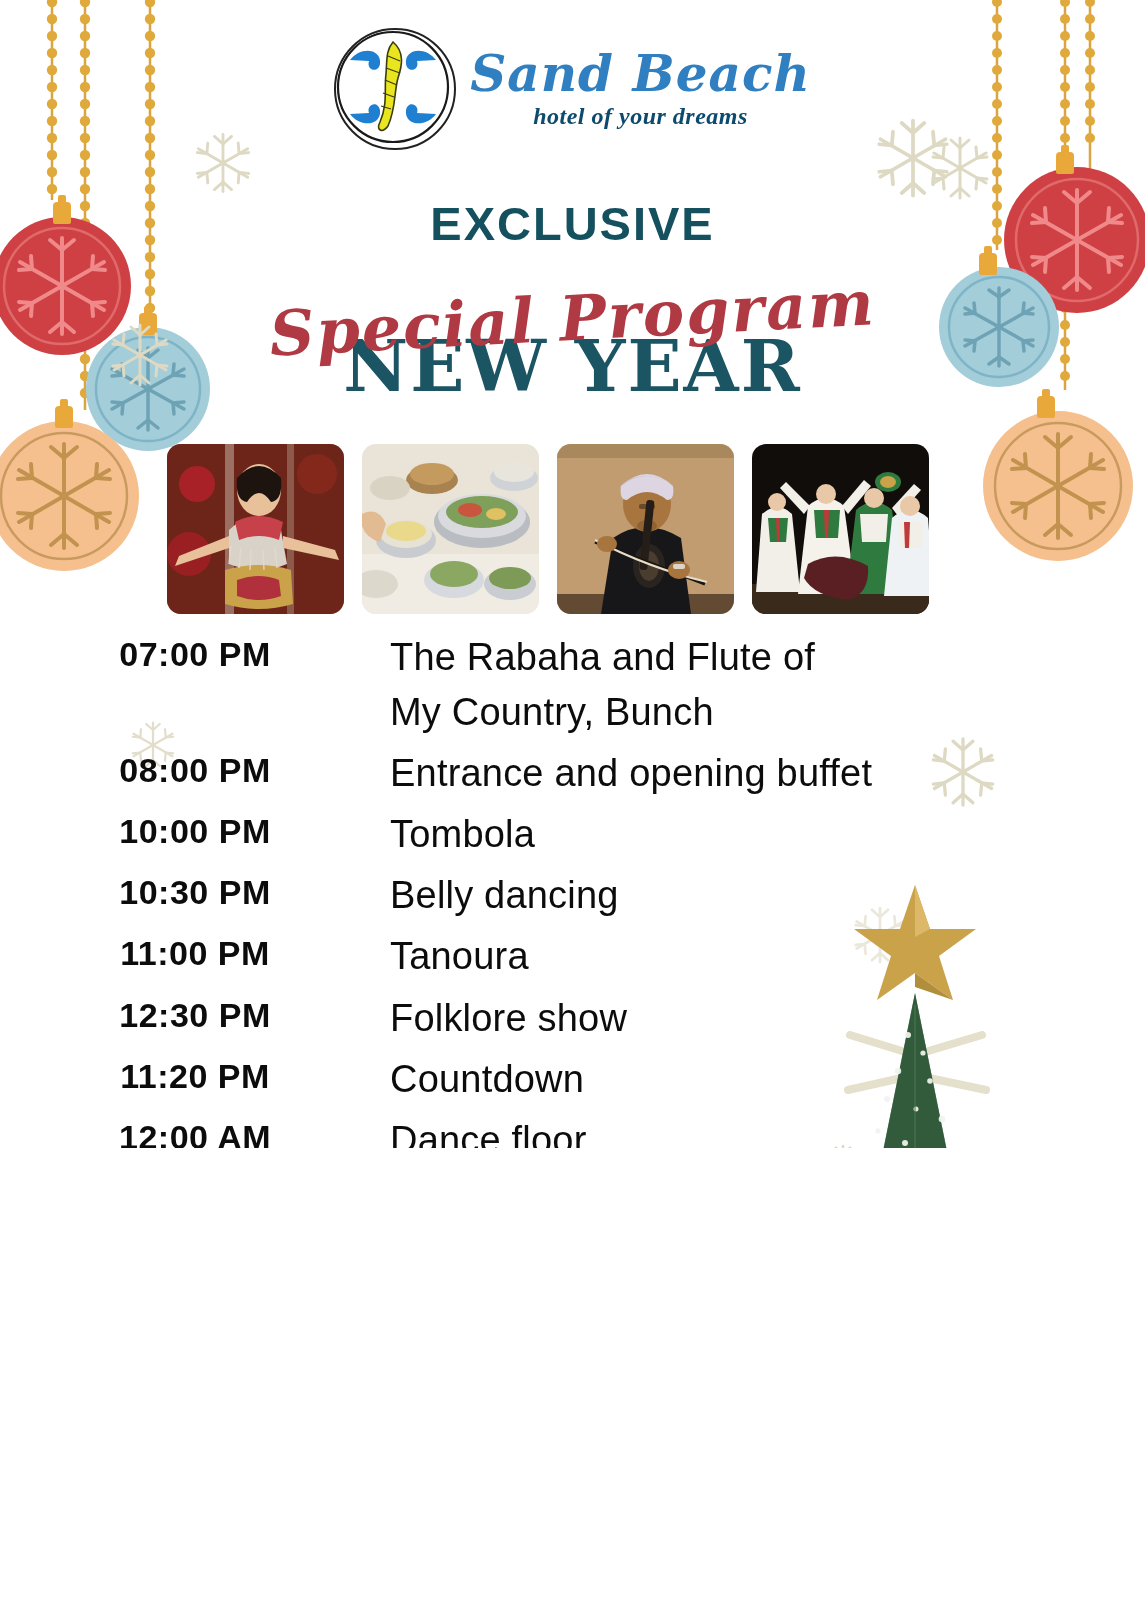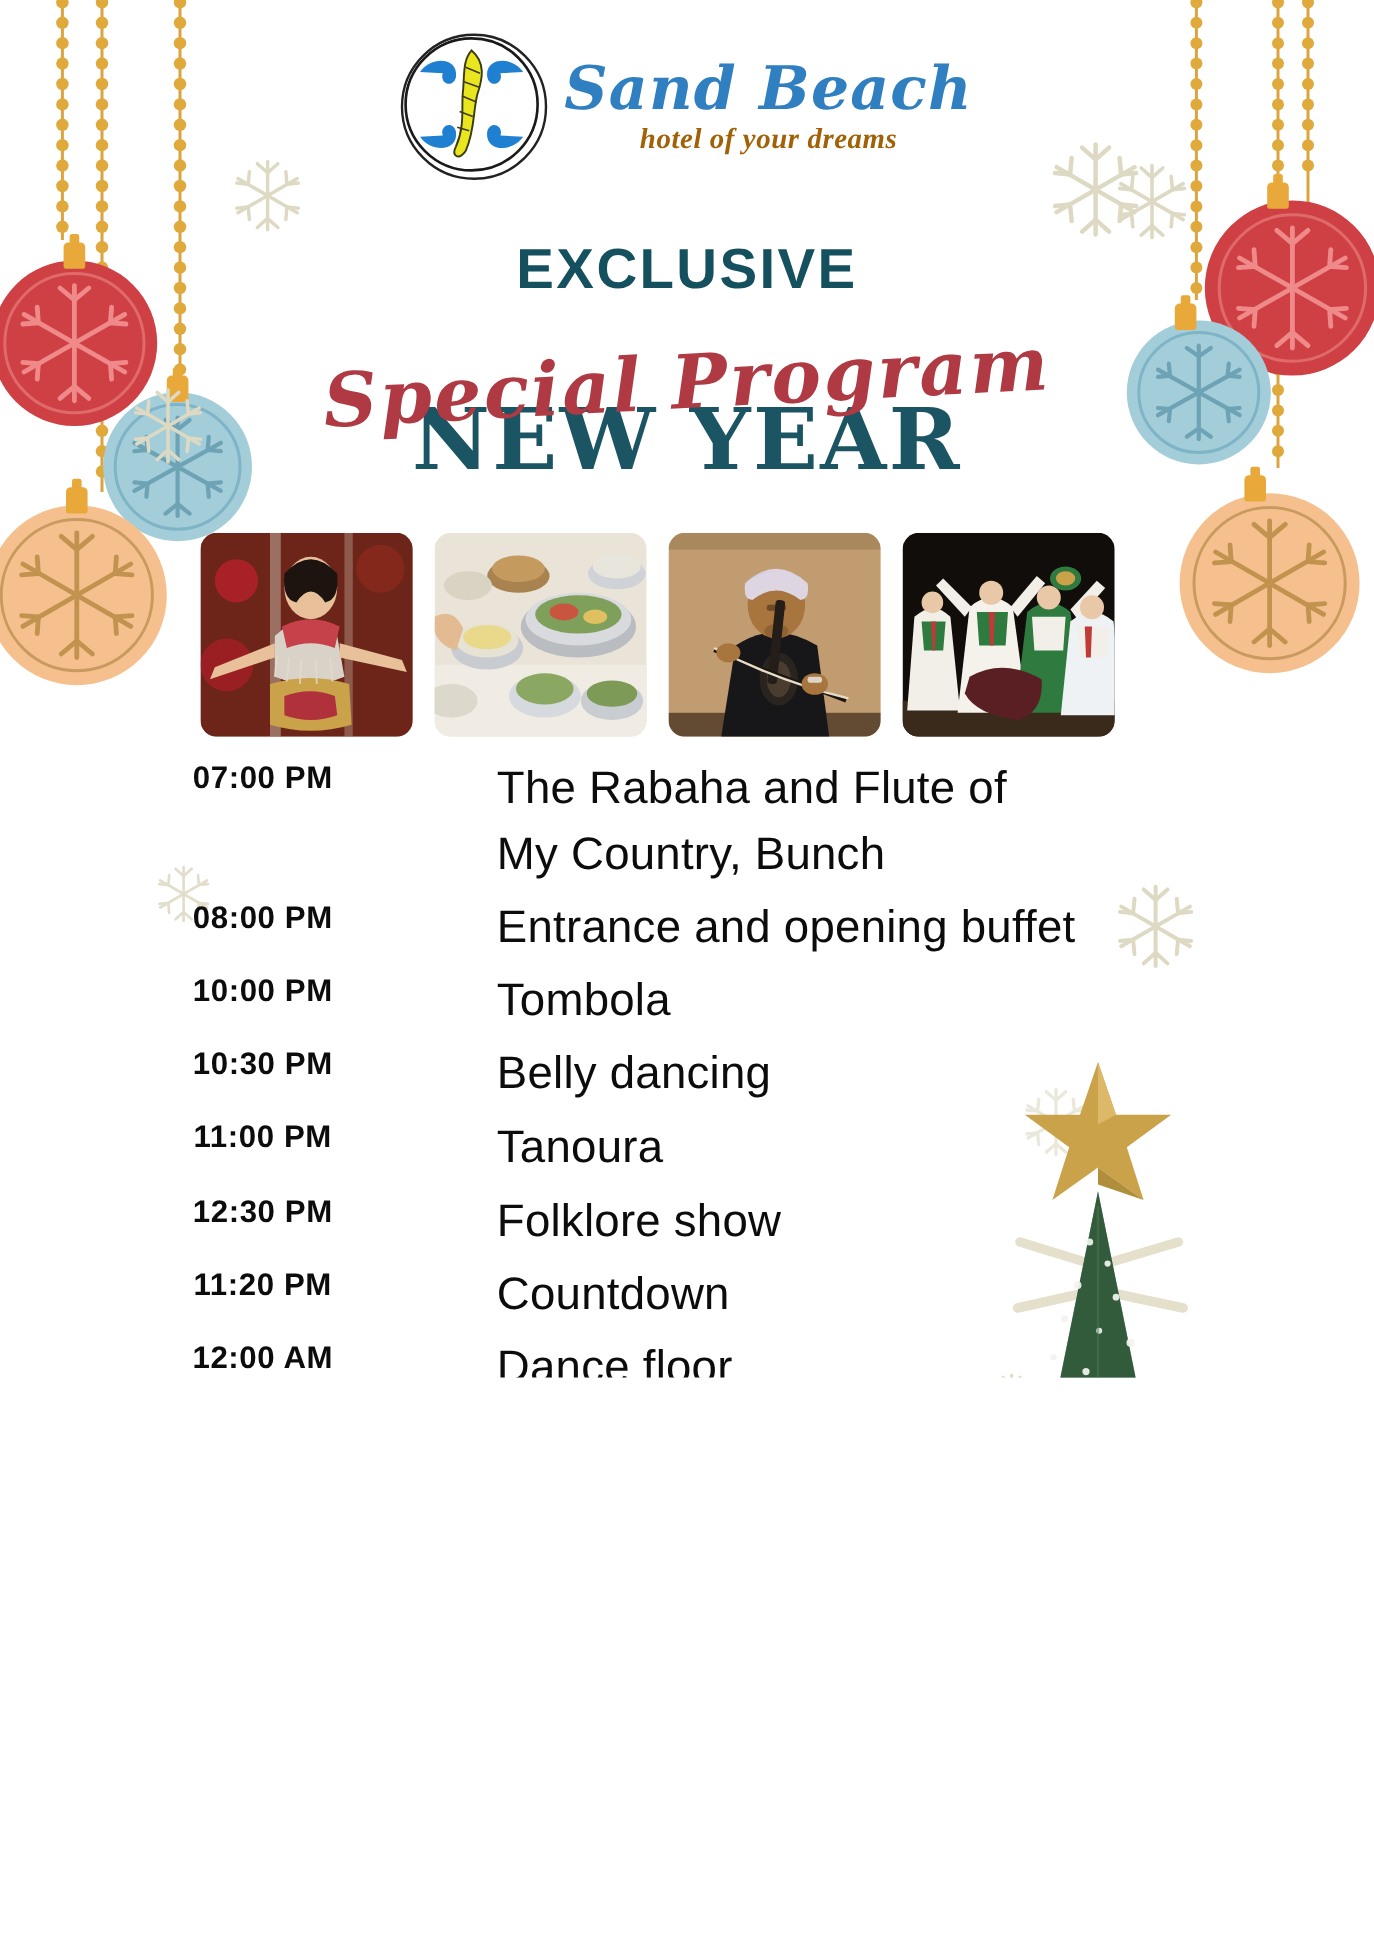--- a/index.html
+++ b/index.html
@@ -20,42 +20,42 @@
        width:8px;height:9px;background:#e8a93a;border-radius:2px;}
 
   
   .logo-row{position:absolute;left:0;right:0;top:28px;display:flex;justify-content:center;align-items:center;gap:14px;}
   .logo-mark{width:118px;height:118px;border-radius:50%;border:2px solid #222;background:#fff;
              position:relative;overflow:hidden;flex:none;}
   .logo-text{display:flex;flex-direction:column;align-items:center;}
   .logo-script{font-family:"DejaVu Serif", serif;font-style:italic;font-weight:bold;
                font-size:50px;color:#2f7fc1;letter-spacing:1px;line-height:1;}
   .logo-sub{font-family:"Liberation Serif", serif;font-style:italic;font-weight:bold;
-            font-size:24px;color:#a16207;margin-top:4px;letter-spacing:.5px;}
+            font-size:24px;color:#0c4a6e;margin-top:4px;letter-spacing:.5px;}
 
   .exclusive{position:absolute;left:0;right:0;top:196px;text-align:center;
              font-size:47px;font-weight:bold;letter-spacing:2px;color:#15505e;}
 
   .title-wrap{position:absolute;left:0;right:0;top:282px;height:130px;}
   .special{position:absolute;left:0;right:0;top:0;text-align:center;z-index:3;
            font-family:"DejaVu Serif", serif;font-style:italic;font-weight:bold;
            font-size:62px;color:#b03a43;letter-spacing:2px;transform:rotate(-3deg);}
   .newyear{position:absolute;left:0;right:0;top:42px;text-align:center;z-index:2;
            font-family:"DejaVu Serif", serif;font-weight:bold;font-size:71px;
            color:#1b5463;letter-spacing:2px;}
 
   
   .photos{position:absolute;top:444px;left:167px;display:flex;gap:18px;}
   .photo{width:177px;height:170px;border-radius:14px;overflow:hidden;position:relative;}
 
   
   .schedule{position:absolute;top:630px;left:0;width:1100px;}
   .row{display:flex;align-items:flex-start;margin-bottom:6px;}
-  .time{width:390px;text-align:center;font-size:26px;font-weight:bold;color:#0c0c0c;
-        letter-spacing:.5px;line-height:1.45;flex:none;padding-left:24px;}
+  .time{width:390px;text-align:center;font-size:34px;font-weight:bold;color:#0c0c0c;
+        letter-spacing:.5px;line-height:1.45;flex:none;}
   .event{font-size:38px;font-weight:normal;color:#0c0c0c;line-height:1.45;letter-spacing:.2px;}
   .event .l2{display:block;}
 </style>
 </head>
 <body>
 
 <div class="poster">
 
   <div class="deco">
     <svg width="300" height="680" viewBox="0 0 300 680" style="position:absolute;left:-10px;top:-10px;">

